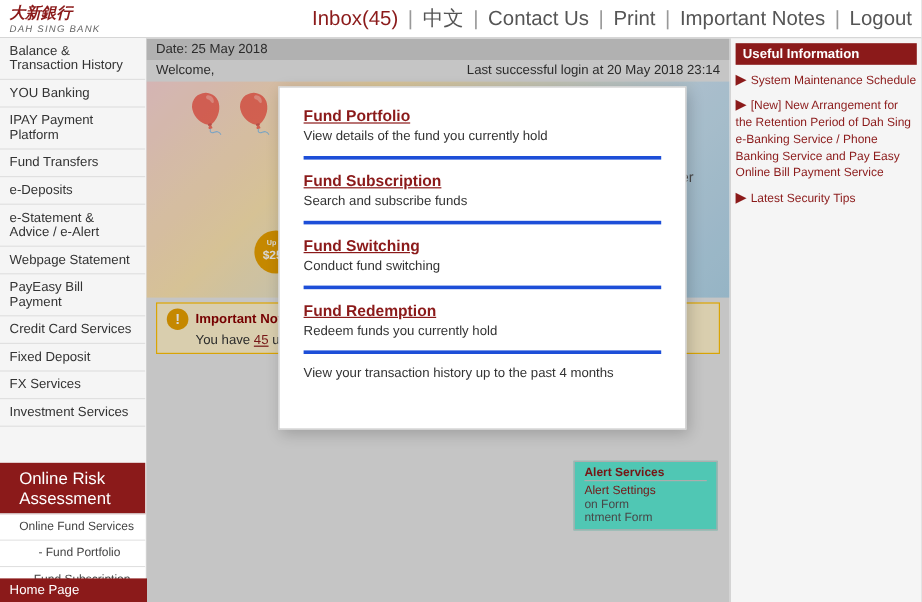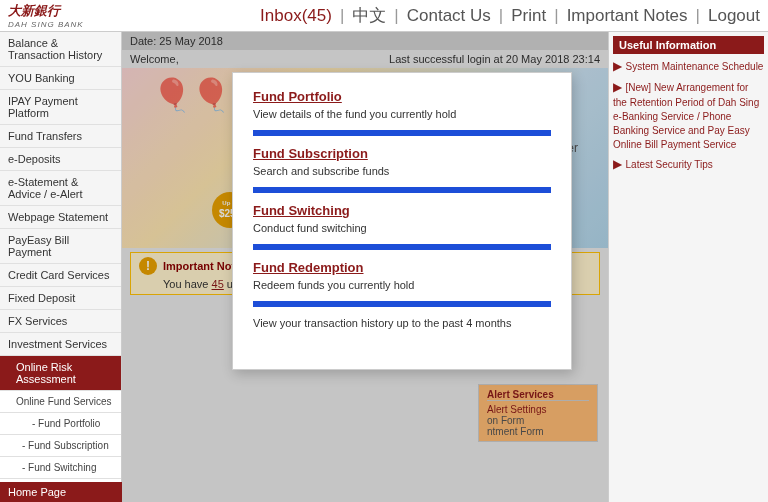--- a/index.html
+++ b/index.html
@@ -59,21 +59,22 @@
       padding: 5px 8px;
       font-size: 11px;
       color: #333;
       cursor: pointer;
       border-bottom: 1px solid #e0e0e0;
     }
     .sidebar-item.sub-active {
       background: #8b1a1a;
       color: #fff;
       padding-left: 16px;
-      font-size: 11px;
+      font-size: 14px;
+      margin-top: 30px;
     }
     .sidebar-item.deeper {
       padding-left: 24px;
       font-size: 10px;
       background: #fff;
       color: #444;
     }
     .sidebar-item.deeper.selected {
       background: #8b1a1a;
       color: #fff;
@@ -242,21 +243,21 @@
       font-weight: bold;
       cursor: pointer;
       display: block;
       margin-bottom: 4px;
     }
     .popup-desc {
       font-size: 11px;
       color: #333;
       margin-bottom: 10px;
       padding-bottom: 10px;
-      border-bottom: 6px solid #1d4ed8;
+      border-bottom: 3px solid #1d4ed8;
     }
     .popup-desc:last-child {
       border-bottom: none;
     }
 
     
     #home-bar {
       background: #8b1a1a;
       color: #fff;
       font-size: 11px;
@@ -405,21 +406,21 @@
           <span id="notice-title" style="font-weight:bold;font-size:11px;color:#8b0000;">Important Notice</span>
         </div>
         <div id="notice-text" style="font-size:11px;padding-left:24px;">
           <span>You have</span>
           <span class="notice-link">45</span>
           <span>unread notification in your inbox</span>
         </div>
       </div>
     </div>
 
-    <div id="alert-area" style="position:absolute;right:10px;bottom:60px;background:#fdba74;border:1px solid #ccc;padding:4px 8px;font-size:10px;width:120px;">
+    <div id="alert-area" style="position:absolute;right:10px;bottom:60px;background:#5eead4;border:1px solid #ccc;padding:4px 8px;font-size:10px;width:120px;">
       <div style="font-weight:bold;font-size:10px;color:#8b1a1a;border-bottom:1px solid #ccc;margin-bottom:3px;">Alert Services</div>
       <div class="alert-link">Alert Settings</div>
       <div>on Form</div>
       <div>ntment Form</div>
     </div>
 
     <div id="popup-overlay"></div>
 
     <div id="popup">
 

